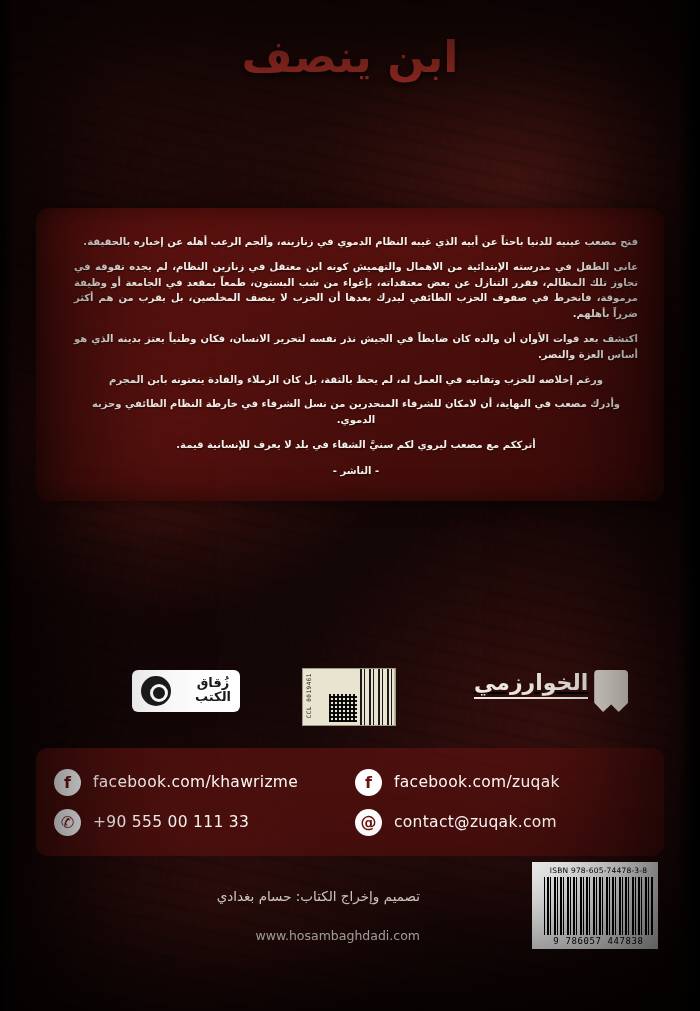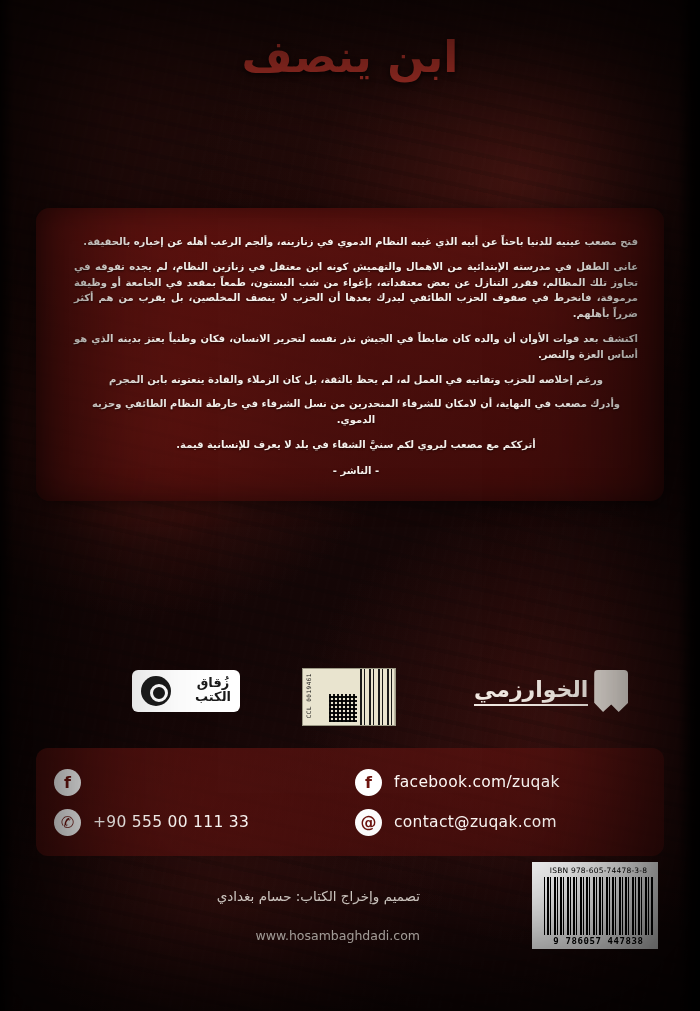--- a/index.html
+++ b/index.html
@@ -196,23 +196,24 @@
     writing-mode: vertical-rl;
     transform: rotate(180deg);
     font-size: 6px;
     letter-spacing: 0.5px;
   }
   .khawarizmi-logo {
     position: absolute;
     left: 438px;
     top: 2px;
     display: flex;
-    align-items: center;
+    align-items: flex-start;
     gap: 6px;
     direction: rtl;
+    text-decoration: underline;
   }
   .kh-script {
     font-family: "DejaVu Sans", sans-serif;
     font-size: 22px;
     font-weight: bold;
     color: #f0e9e2;
     border-bottom: 2px solid #f0e9e2;
     padding-bottom: 2px;
   }
   .kh-mark {
@@ -323,21 +324,20 @@
         #000 10px 12px, #fff 12px 13px);
   }
   .isbn-num {
     font-family: "DejaVu Sans Mono", monospace;
     font-size: 9px;
     color: #000;
     text-align: center;
     letter-spacing: 0.6px;
     direction: ltr;
     margin-top: 1px;
-    font-weight: bold;
   }
 </style>
 </head>
 <body>
 
 <div class="page">
 
   <div class="grunge"></div>
 
   <div class="logo-block">
@@ -376,20 +376,21 @@
       <div class="kh-mark"></div>
       <div class="kh-script">الخوارزمي</div>
     </div>
 
   </div>
 
   <div class="contact">
     <div class="contact-row">
       <div class="contact-cell">
         <span class="cicon">f</span>
+        <span class="ctext">facebook.com/khawrizme</span>
       </div>
       <div class="contact-cell">
         <span class="cicon">f</span>
         <span class="ctext">facebook.com/zuqak</span>
       </div>
     </div>
     <div class="contact-row">
       <div class="contact-cell">
         <span class="cicon">✆</span>
         <span class="ctext">+90 555 00 111 33</span>

